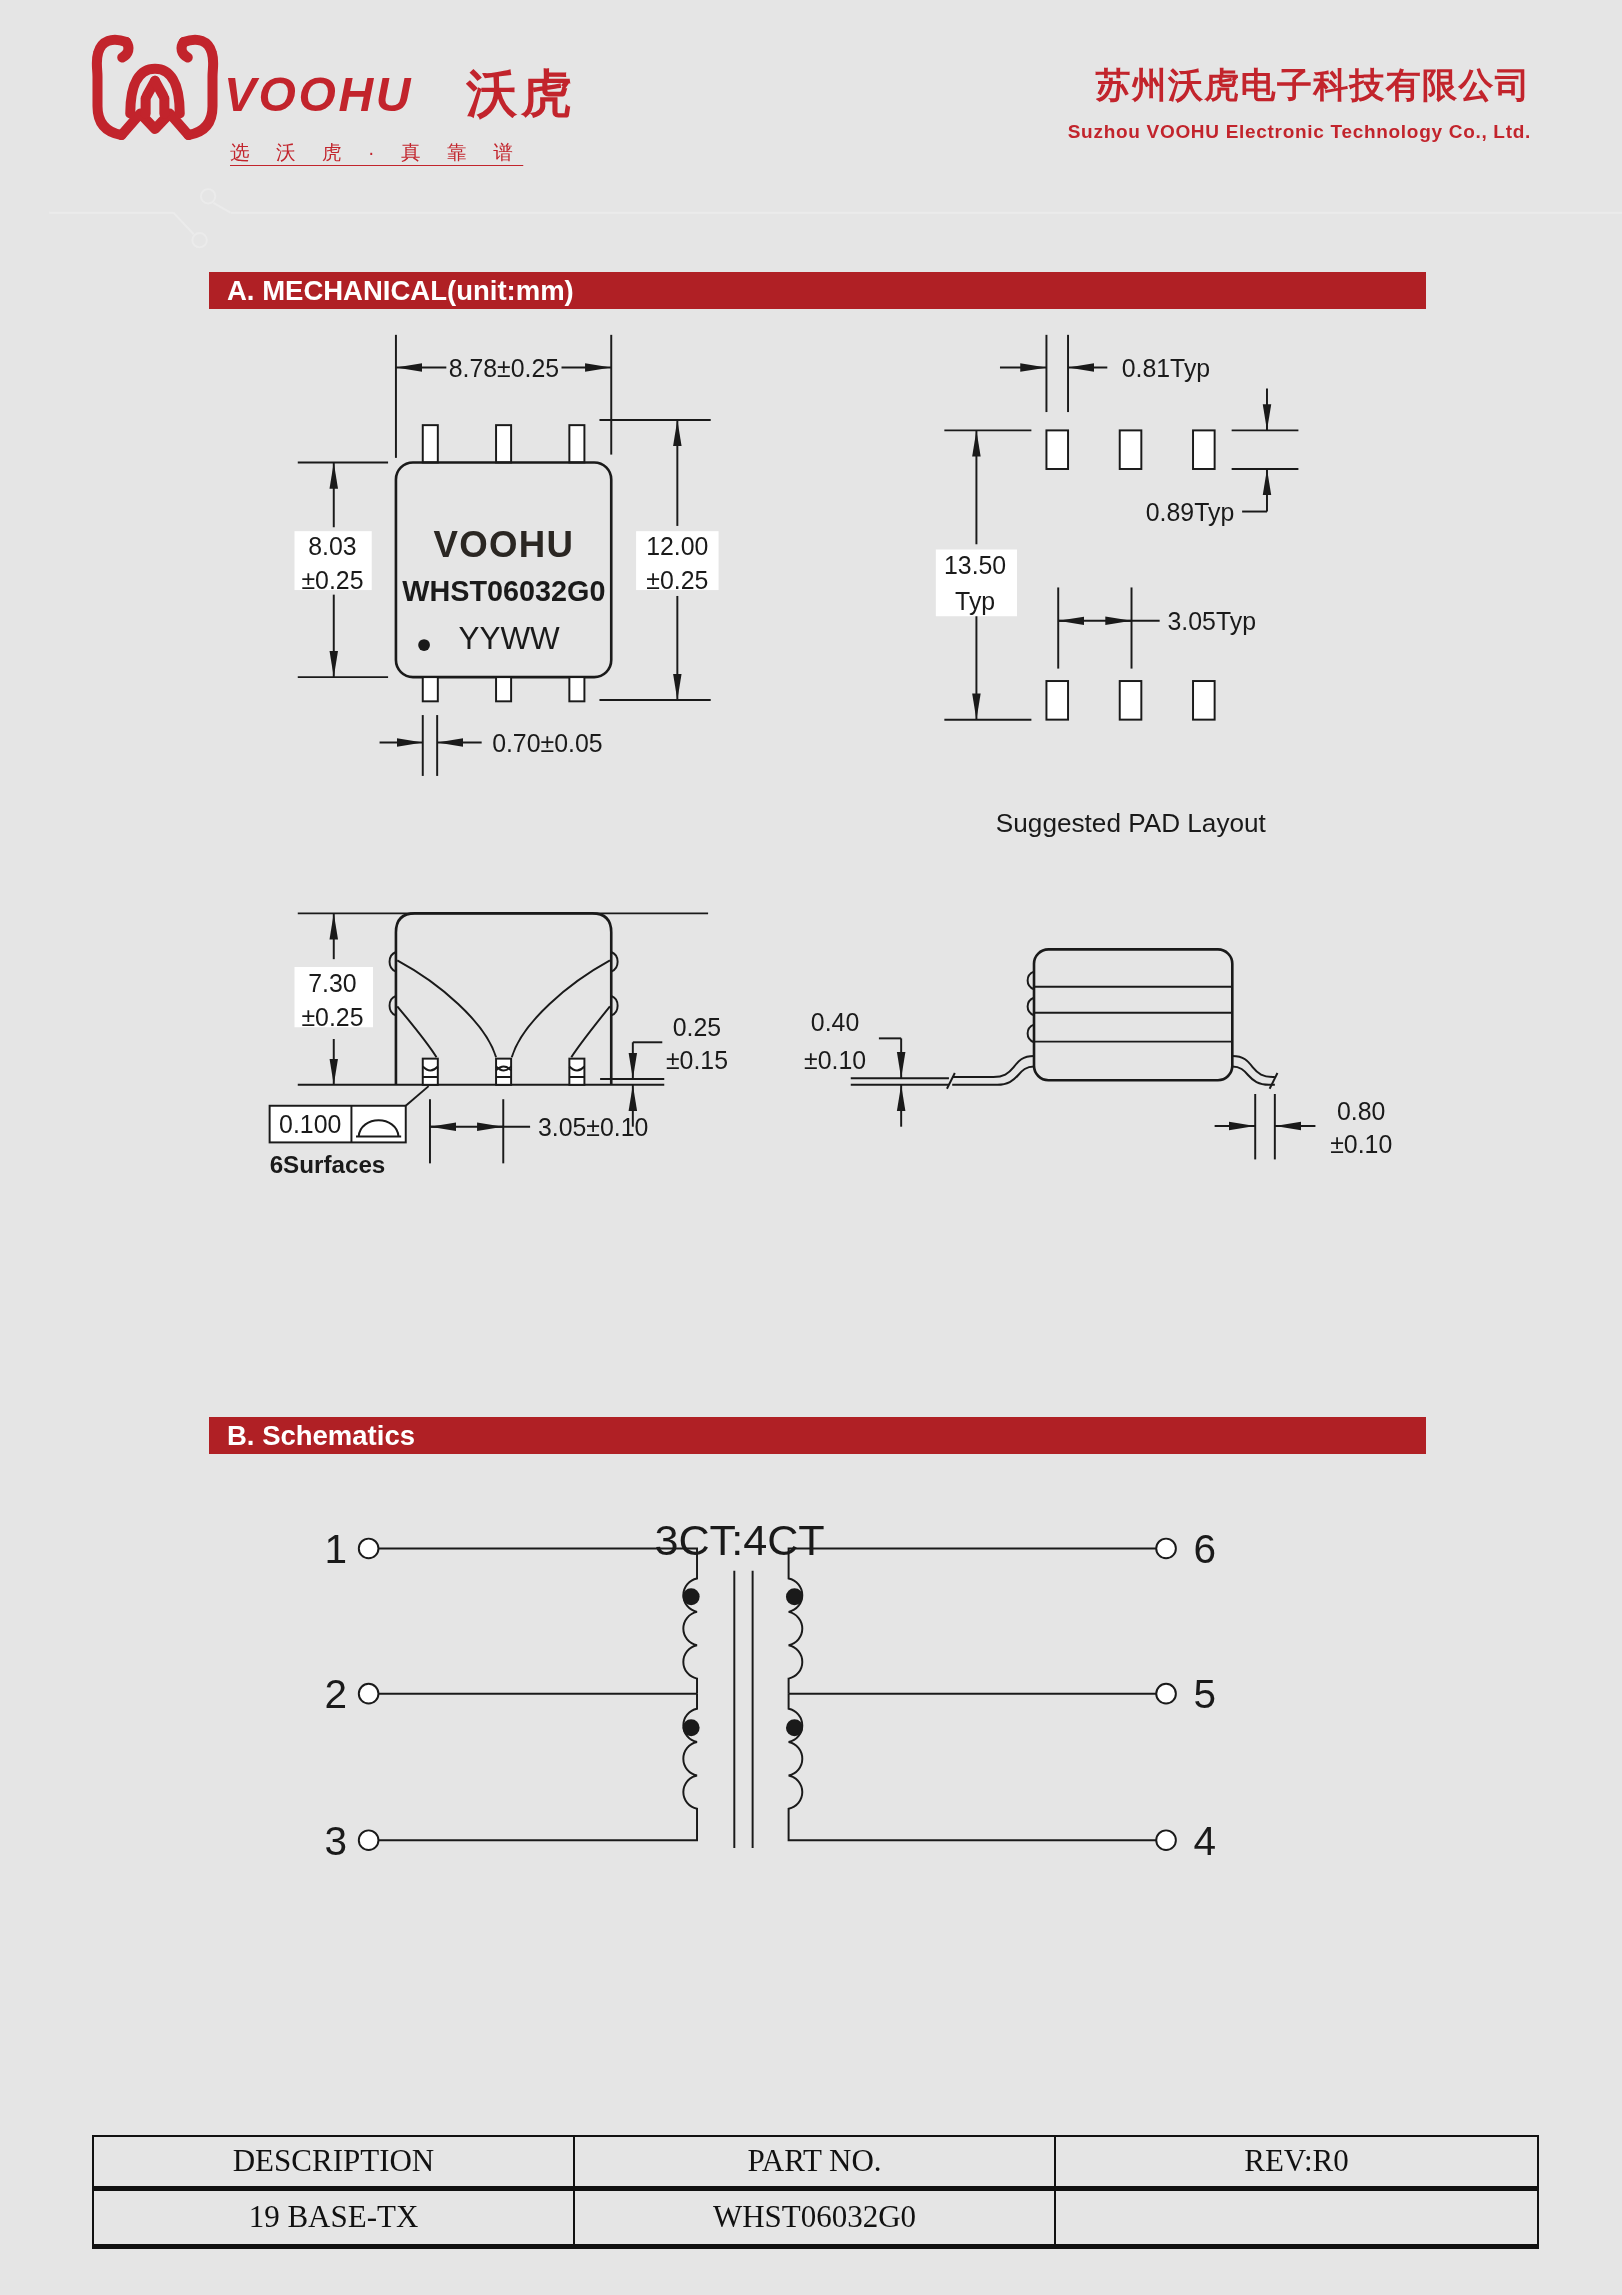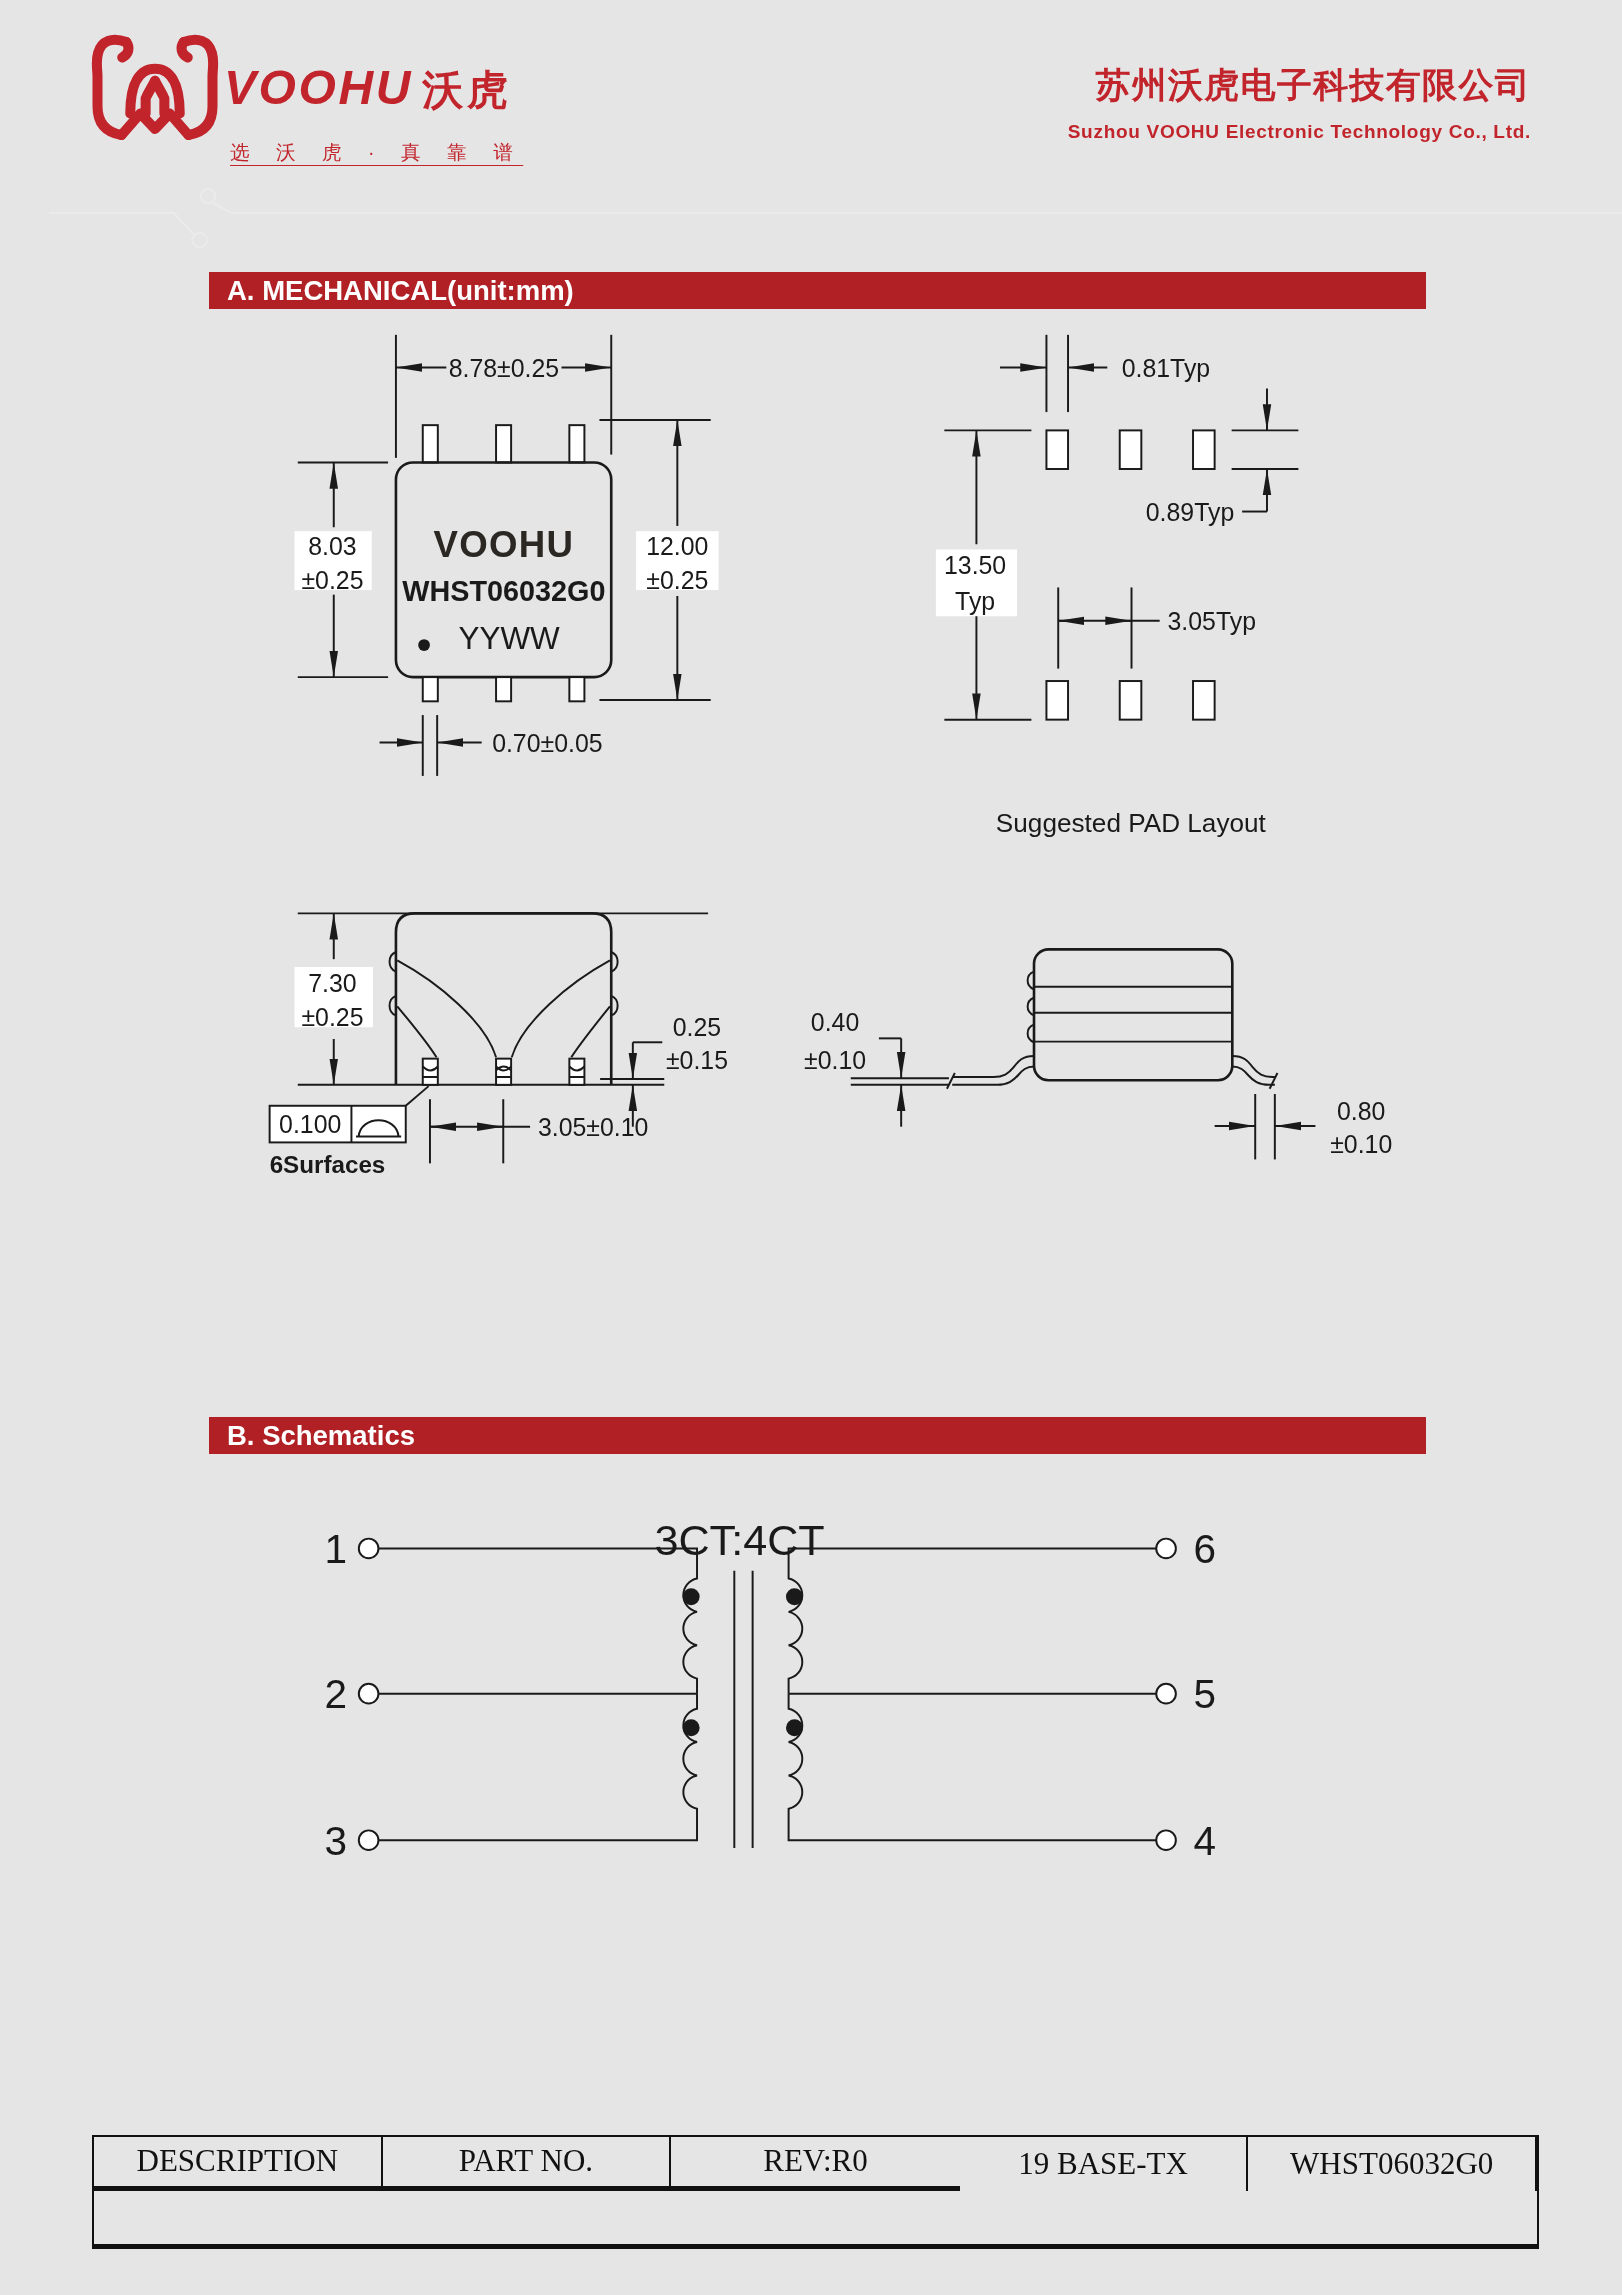--- a/index.html
+++ b/index.html
@@ -3,41 +3,41 @@
 <meta charset="utf-8">
 <style>
   html,body{margin:0;padding:0;background:#888;}
   #page{position:relative;width:1623px;height:2295px;background:#e5e5e5;overflow:hidden;
         font-family:"Liberation Sans",sans-serif;color:#1a1a1a;}
   .abs{position:absolute;}
   
   #brand-text{position:absolute;left:224px;top:60px;display:flex;align-items:baseline;gap:9.2px;
               color:#c2242c;font-weight:bold;}
   #brand-latin{font-size:48px;letter-spacing:2.6px;font-style:italic;}
-  #brand-cn{font-size:41px;letter-spacing:3.9px;}
+  #brand-cn{font-size:51px;letter-spacing:3.9px;margin-left:44px;}
   #tagline{position:absolute;left:230px;top:139px;color:#c2242c;font-size:19.6px;letter-spacing:10.5px;
            text-decoration:underline;text-underline-offset:5.9px;}
   #company{position:absolute;right:92px;top:62px;text-align:right;color:#c2242c;}
   #company-cn{font-size:35px;font-weight:bold;letter-spacing:1.3px;}
   #company-en{font-size:19px;font-weight:bold;margin-top:12px;letter-spacing:0.7px;}
   
   .section-bar{position:absolute;left:209px;width:1217px;height:37px;background:#b02025;
                color:#ffffff;font-weight:bold;font-size:27.5px;line-height:37px;padding-left:18px;
                box-sizing:border-box;}
   
   svg text{font-family:"Liberation Sans",sans-serif;fill:#1a1a1a;}
   .dim{font-size:38px;}
   .cap{font-size:40px;}
   .ln{stroke:#1a1a1a;stroke-width:3;fill:none;}
   .ln4{stroke:#1a1a1a;stroke-width:4;fill:none;}
   .shape{stroke:#1a1a1a;stroke-width:3;fill:#ffffff;}
   
   #footer-table{position:absolute;left:92px;top:2135px;width:1447px;height:114px;
                 border:2px solid #111;border-bottom:5.9px solid #111;box-sizing:border-box;
-                display:grid;grid-template-columns:1fr 1fr 1fr 1fr 1fr;grid-template-rows:1fr 1fr;
+                display:grid;grid-template-columns:1fr 1fr 1fr;grid-template-rows:1fr 1fr;
                 font-family:"Liberation Serif",serif;font-size:31px;color:#111;}
   .ft-cell{display:flex;align-items:center;justify-content:center;border-right:2.6px solid #111;}
   .ft-cell:nth-child(3n){border-right:none;}
   .ft-cell.r1{border-bottom:5.2px solid #111;}
 </style>
 </head>
 <body>
 
 <div id="page">
 

